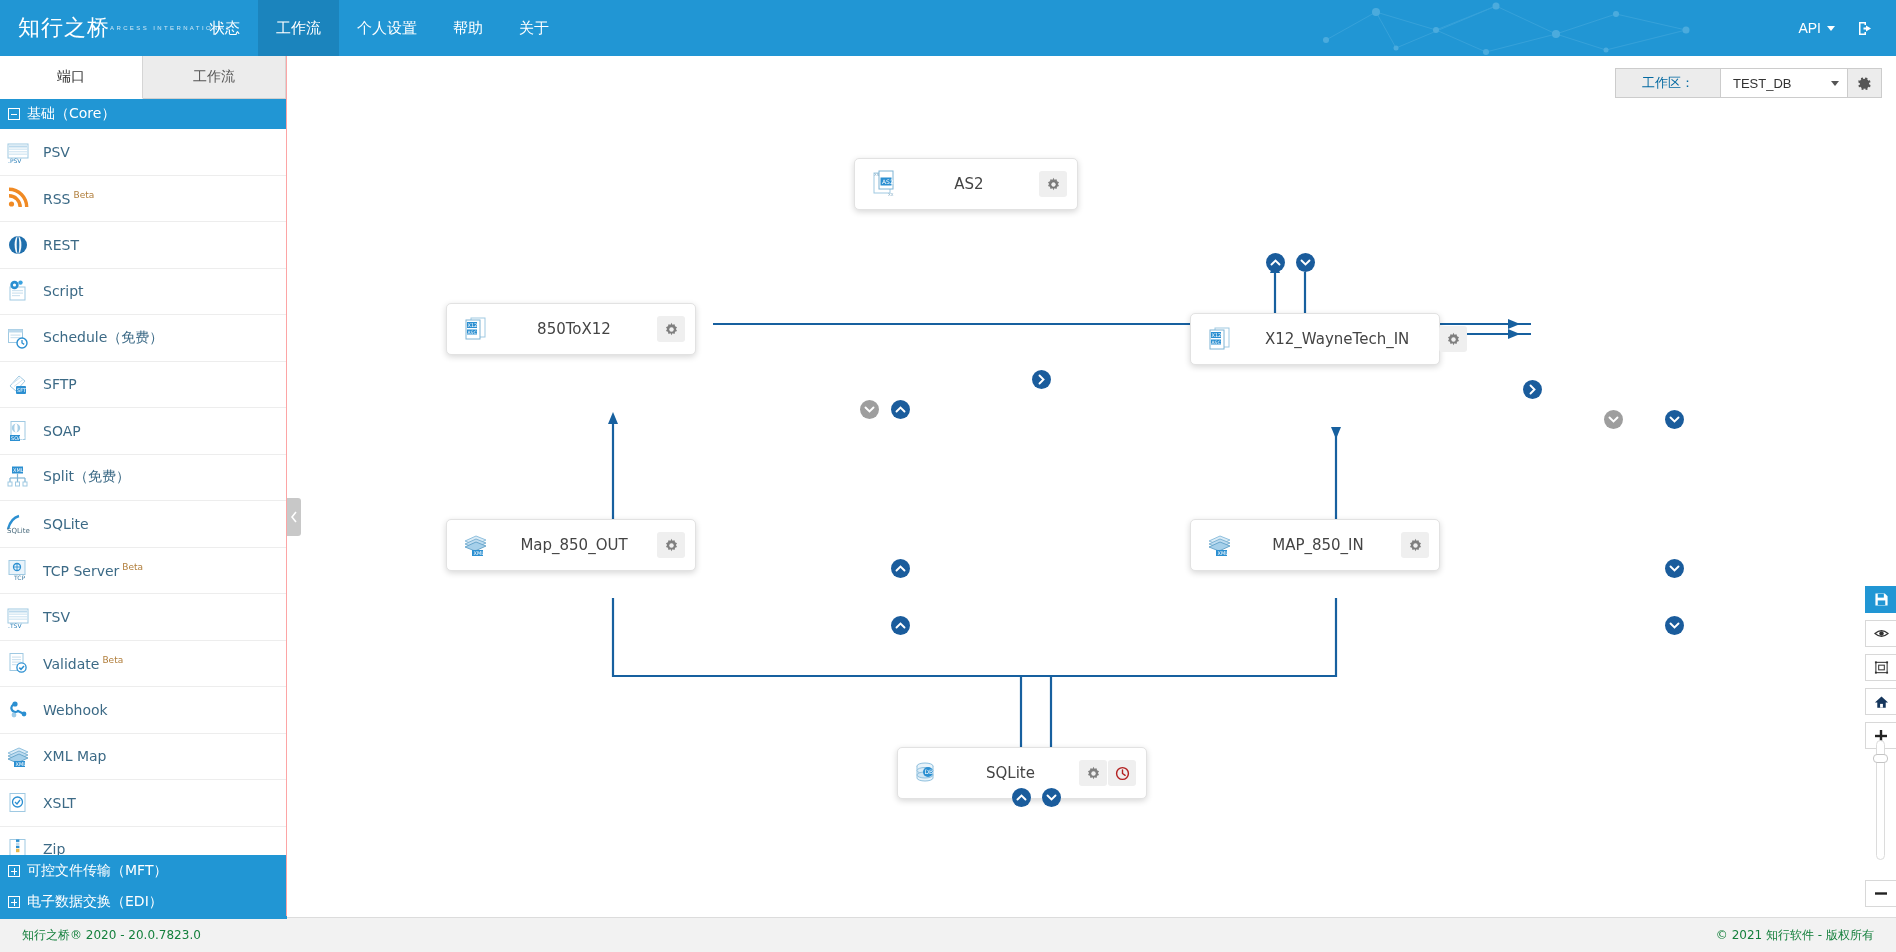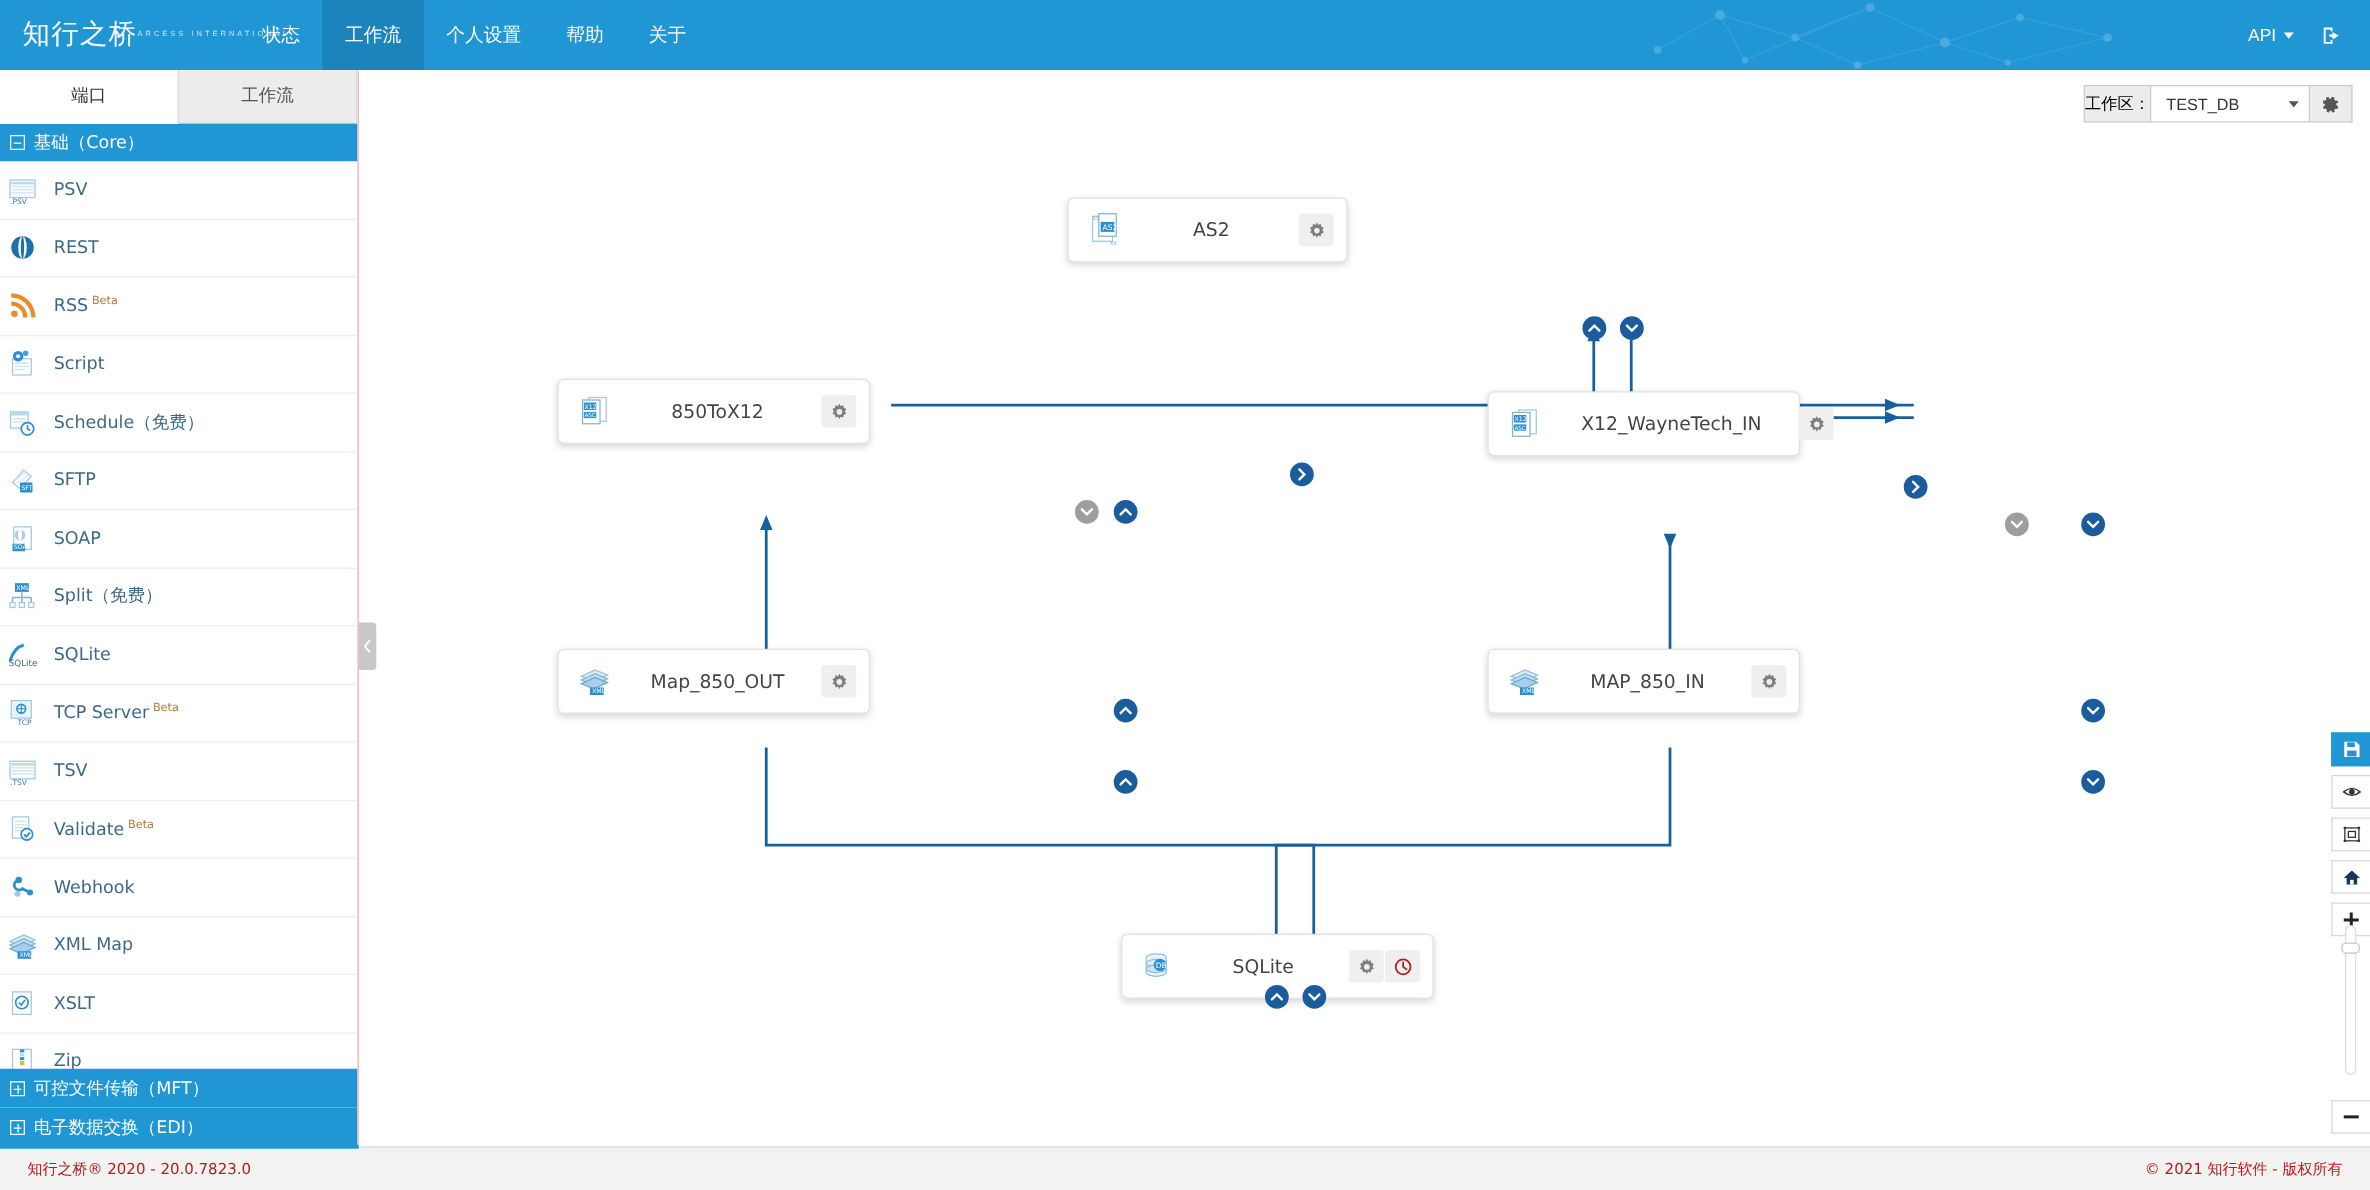--- a/index.html
+++ b/index.html
@@ -83,21 +83,21 @@
   }
 
   
   .canvas {
     position: absolute; left: 288px; top: 56px; right: 0; height: 861px;
     background: #ffffff; overflow: hidden;
   }
   .ws-bar { position: absolute; right: 14px; top: 12px; display: flex; align-items: center; }
   .ws-label {
     background: #ececec; border: 1px solid #cccccc; border-right: none; height: 30px;
-    display: flex; align-items: center; padding: 0 0; font-size: 13px; color: #000000;
+    display: flex; align-items: center; padding: 0 26px; font-size: 13px; color: #0369a1;
     font-family: "DejaVu Sans", sans-serif;
   }
   .ws-select {
     background: #fff; border: 1px solid #cccccc; height: 30px; width: 128px;
     display: flex; align-items: center; justify-content: space-between;
     padding: 0 8px 0 12px; font-size: 13px; color: #333; cursor: pointer;
   }
   .ws-gear {
     background: #ececec; border: 1px solid #cccccc; border-left: none; height: 30px; width: 34px;
     display: flex; align-items: center; justify-content: center; cursor: pointer;
@@ -151,21 +151,21 @@
     position: absolute; right: 0; top: 880px; width: 31px; height: 27px;
     background: #fff; border: 1px solid #d8d8d8; border-right: none;
     display: flex; align-items: center; justify-content: center; cursor: pointer; z-index: 8;
   }
 
   
   .footer {
     position: absolute; left: 0; bottom: 0; width: 1896px; height: 35px;
     background: #f2f2f2; border-top: 1px solid #dcdcdc;
     display: flex; align-items: center; justify-content: space-between;
-    padding: 0 22px; font-size: 12px; color: #b91c1c;
+    padding: 0 22px; font-size: 12px; color: #15803d;
     font-family: "DejaVu Sans", sans-serif;
   }
   .footer-accent { position: absolute; left: 0; top: -2px; width: 287px; height: 3px; background: #2196d4; }
 </style>
 </head>
 <body>
 
 <div class="topnav">
   <svg class="nav-deco" viewBox="0 0 420 56">
     <g stroke="#8fd0ef" stroke-width="1" fill="none" opacity=".7">
@@ -242,39 +242,39 @@
           <rect x="3" y="13.5" width="18" height="1.4" fill="#d8e9f4"></rect>
           <text x="2" y="23" font-size="6" fill="#2b7fb8" font-family="DejaVu Sans">.PSV</text>
         </svg>
       </span>
       <span class="port-label">PSV</span>
     </div>
 
     <div class="port-item">
       <span class="port-ico">
         <svg width="24" height="24" viewBox="0 0 24 24">
+          <circle cx="5.5" cy="18" r="2.6" fill="#f08a24"></circle>
+          <path d="M3 11.5 a9.5 9.5 0 0 1 9.5 9.5 h3.4 A12.9 12.9 0 0 0 3 8.1 Z" fill="#f08a24"></path>
+          <path d="M3 5 a16 16 0 0 1 16 16 h3.4 A19.4 19.4 0 0 0 3 1.6 Z" fill="#f08a24"></path>
+        </svg>
+      </span>
+      <span class="port-label">
+        <span>RSS</span><span class="beta">Beta</span>
+      </span>
+    </div>
+
+    <div class="port-item">
+      <span class="port-ico">
+        <svg width="24" height="24" viewBox="0 0 24 24">
           <circle cx="12" cy="12" r="9" fill="#1f6fad"></circle>
           <ellipse cx="12" cy="12" rx="3.4" ry="9" fill="#ffffff" opacity=".95"></ellipse>
           <ellipse cx="12" cy="12" rx="1.3" ry="9" fill="#1f6fad"></ellipse>
         </svg>
       </span>
       <span class="port-label">REST</span>
-    </div>
-
-    <div class="port-item">
-      <span class="port-ico">
-        <svg width="24" height="24" viewBox="0 0 24 24">
-          <circle cx="5.5" cy="18" r="2.6" fill="#f08a24"></circle>
-          <path d="M3 11.5 a9.5 9.5 0 0 1 9.5 9.5 h3.4 A12.9 12.9 0 0 0 3 8.1 Z" fill="#f08a24"></path>
-          <path d="M3 5 a16 16 0 0 1 16 16 h3.4 A19.4 19.4 0 0 0 3 1.6 Z" fill="#f08a24"></path>
-        </svg>
-      </span>
-      <span class="port-label">
-        <span>RSS</span><span class="beta">Beta</span>
-      </span>
     </div>
 
     <div class="port-item">
       <span class="port-ico">
         <svg width="24" height="24" viewBox="0 0 24 24">
           <rect x="4" y="8" width="15" height="13" fill="#fff" stroke="#9fc9e2"></rect>
           <rect x="6" y="11" width="11" height="1.2" fill="#cfe3f0"></rect>
           <rect x="6" y="13.5" width="11" height="1.2" fill="#cfe3f0"></rect>
           <rect x="6" y="16" width="8" height="1.2" fill="#cfe3f0"></rect>
           <circle cx="8.5" cy="6" r="4.2" fill="#2b8fd1"></circle>

